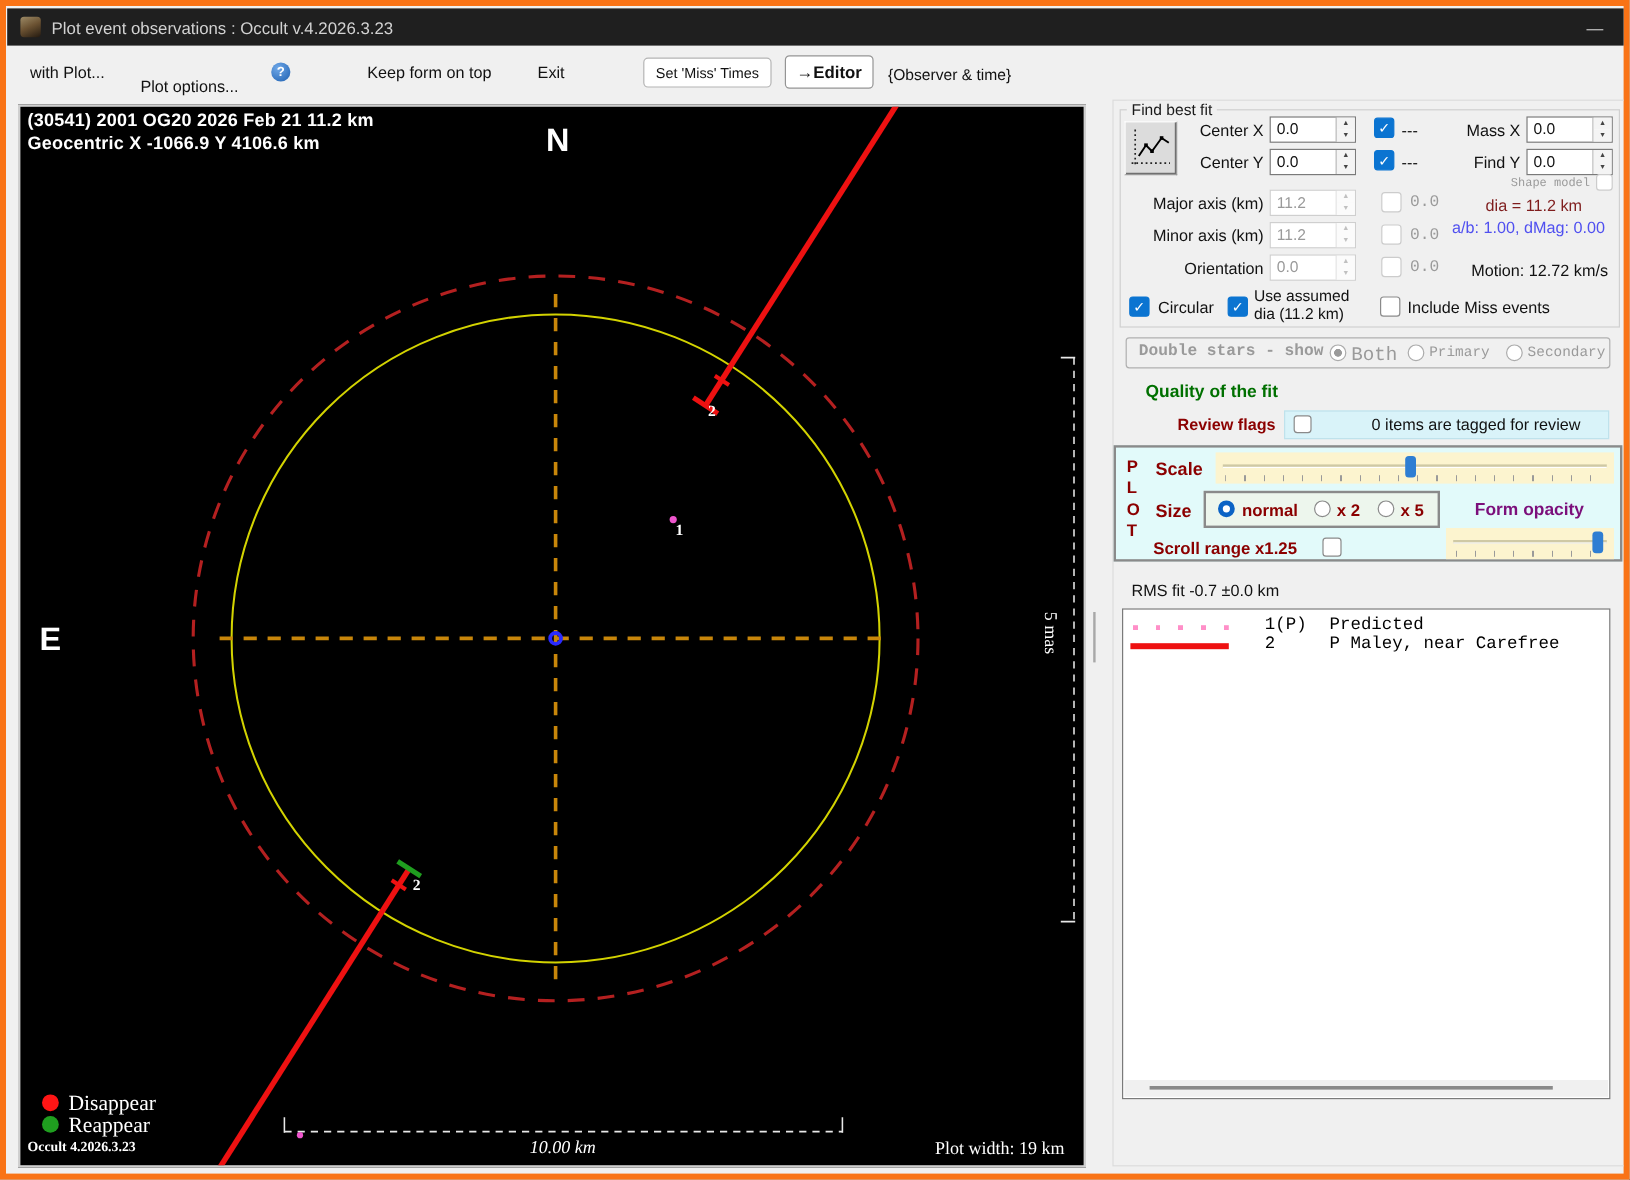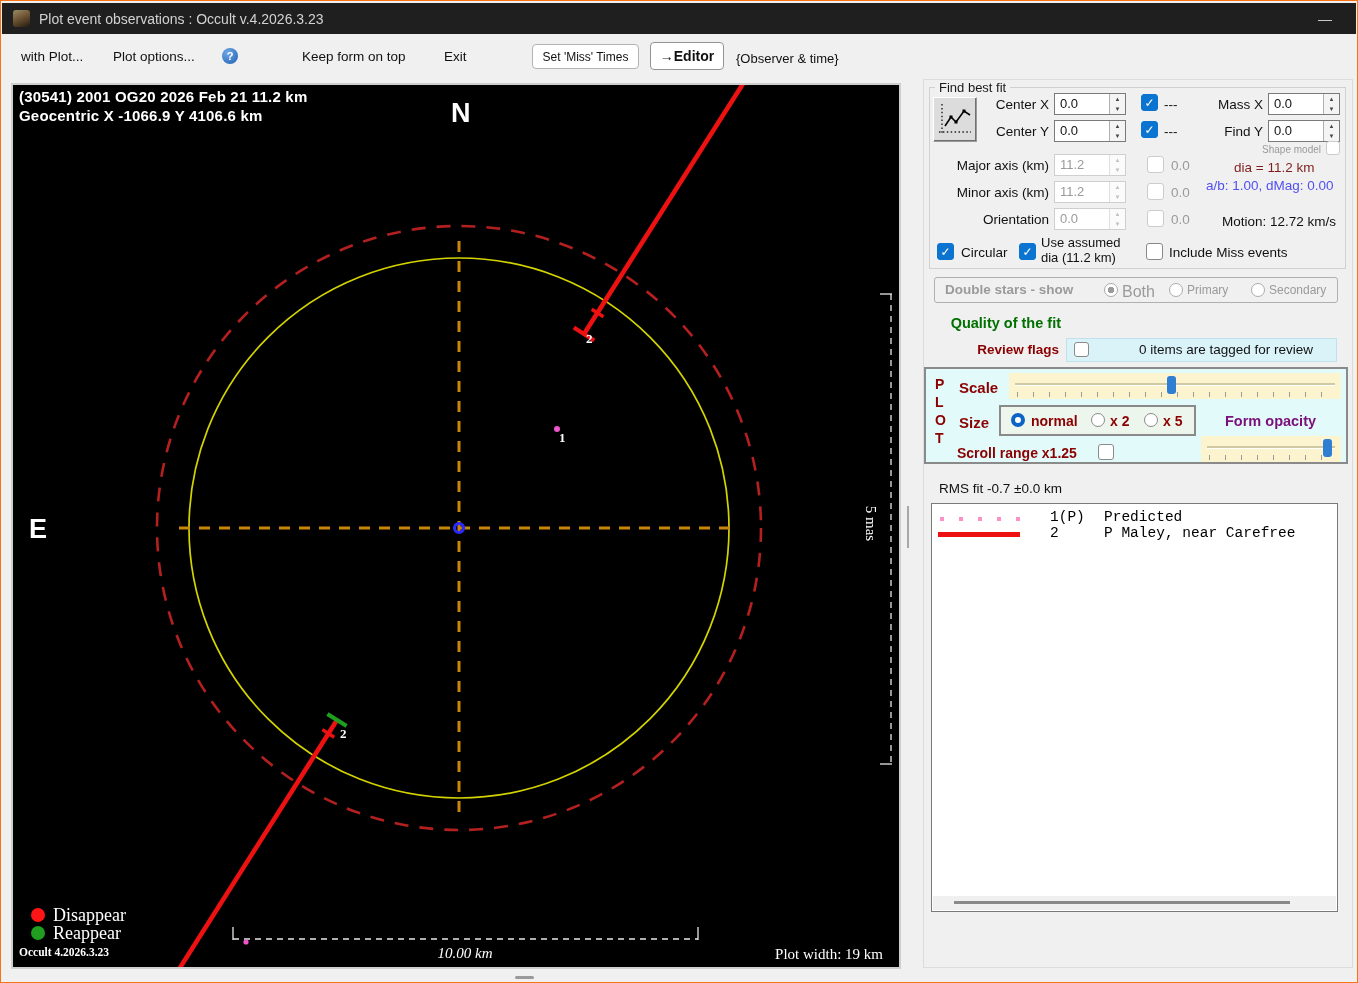--- a/index.html
+++ b/index.html
@@ -1,18 +1,18 @@
 <!DOCTYPE html>
 <html><head>
 <meta charset="utf-8">
 <style>
   * { margin:0; padding:0; box-sizing:border-box; }
   body { background:#d8d8d8; font-family:"Liberation Sans", sans-serif; }
   .app { position:relative; width:1358px; height:983px; background:#f0f0f0;
-         border:1px solid #f97316; overflow:hidden; }
+         border:5px solid #f97316; overflow:hidden; }
   .abs { position:absolute; }
 
   
   .titlebar { position:absolute; left:1px; top:2px; width:1354px; height:31px;
               background:#1f1f1f; display:flex; align-items:center; }
   .app-icon { width:17px; height:17px; margin-left:11px; border-radius:3px;
               background:linear-gradient(155deg,#9c8a66 0%,#6b5232 48%,#241a10 100%); }
   .title-text { margin-left:9px; color:#d2d2d2; font-size:14px; }
   .min-btn { position:absolute; right:14px; top:0; width:34px; height:31px;
              display:flex; align-items:center; justify-content:center;
@@ -53,21 +53,21 @@
   .cb { position:absolute; width:17px; height:17px; border-radius:3px; background:#fff;
         border:1px solid #8a8a8a; }
   .cb.on { background:#0b74d1; border-color:#0b74d1; color:#fff; font-size:12px;
            text-align:center; line-height:16px; }
   .cb.dis { border-color:#cccccc; }
   .radio { position:absolute; width:14px; height:14px; border-radius:50%; background:#fff; border:1px solid #8a8a8a; }
   .radio.on { border:4.5px solid #0b63c5; }
   .radio.gray { border:1px solid #ababab; }
   .radio.gray.on { border:1px solid #ababab;
                    background:radial-gradient(circle, #9a9a9a 0 3px, #fff 3.5px); }
-  .graytxt { color:#9a9a9a; }
+  .graytxt { color:#9a9a9a;font-family:Liberation Mono, monospace; }
   .select { position:absolute; background:#fff; border:1px solid #7a7a7a; font-size:13.5px;
             display:flex; align-items:center; padding-left:7px; color:#111; }
   .select .chev { position:absolute; right:9px; color:#444; font-size:12px; }
   .cyanbox { position:absolute; background:#d9f3f9; border:1px solid #bfe2ec; }
   .maroon { color:#8b0000; font-weight:bold; }
   .slider { position:absolute; background:#fcf4cf; }
   .groove { position:absolute; left:6px; right:6px; top:10px; height:3px; background:#cfc9a4;
             border-bottom:1px solid #fff; }
   .thumb { position:absolute; width:9px; height:18px; top:3px; background:#2e7ed3; border-radius:3px; }
   .ticks { position:absolute; left:8px; right:8px; bottom:2px; height:5px;
@@ -81,21 +81,21 @@
 
 <div class="app">
 
   <div class="titlebar">
     <span class="app-icon"></span>
     <span class="title-text">Plot event observations : Occult v.4.2026.3.23</span>
     <span class="min-btn">—</span>
   </div>
 
   <span class="menu-item" style="left:20px;">with Plot...</span>
-  <span class="menu-item" style="left:112px;">Plot options...</span>
+  <span class="menu-item" style="left:112px;margin-top:12px;">Plot options...</span>
   <span class="help-badge">?</span>
   <span class="menu-item" style="left:243px;margin-top:36px;">Help</span>
   <span class="menu-item" style="left:301px;">Keep form on top</span>
   <span class="menu-item" style="left:443px;">Exit</span>
   <div class="btn" style="left:531px; top:43px; width:107px; height:25px; font-size:12px;">Set 'Miss' Times</div>
   <div class="btn" style="left:649px; top:41px; width:74px; height:28px; font-size:14px; font-weight:bold; border-color:#949494;">→Editor</div>
   <span class="menu-item" style="left:735px; top:48px; font-size:13px;">{Observer &amp; time}</span>
 
   <div class="plot">
     <svg width="886" height="882" viewBox="0 0 886 882">

